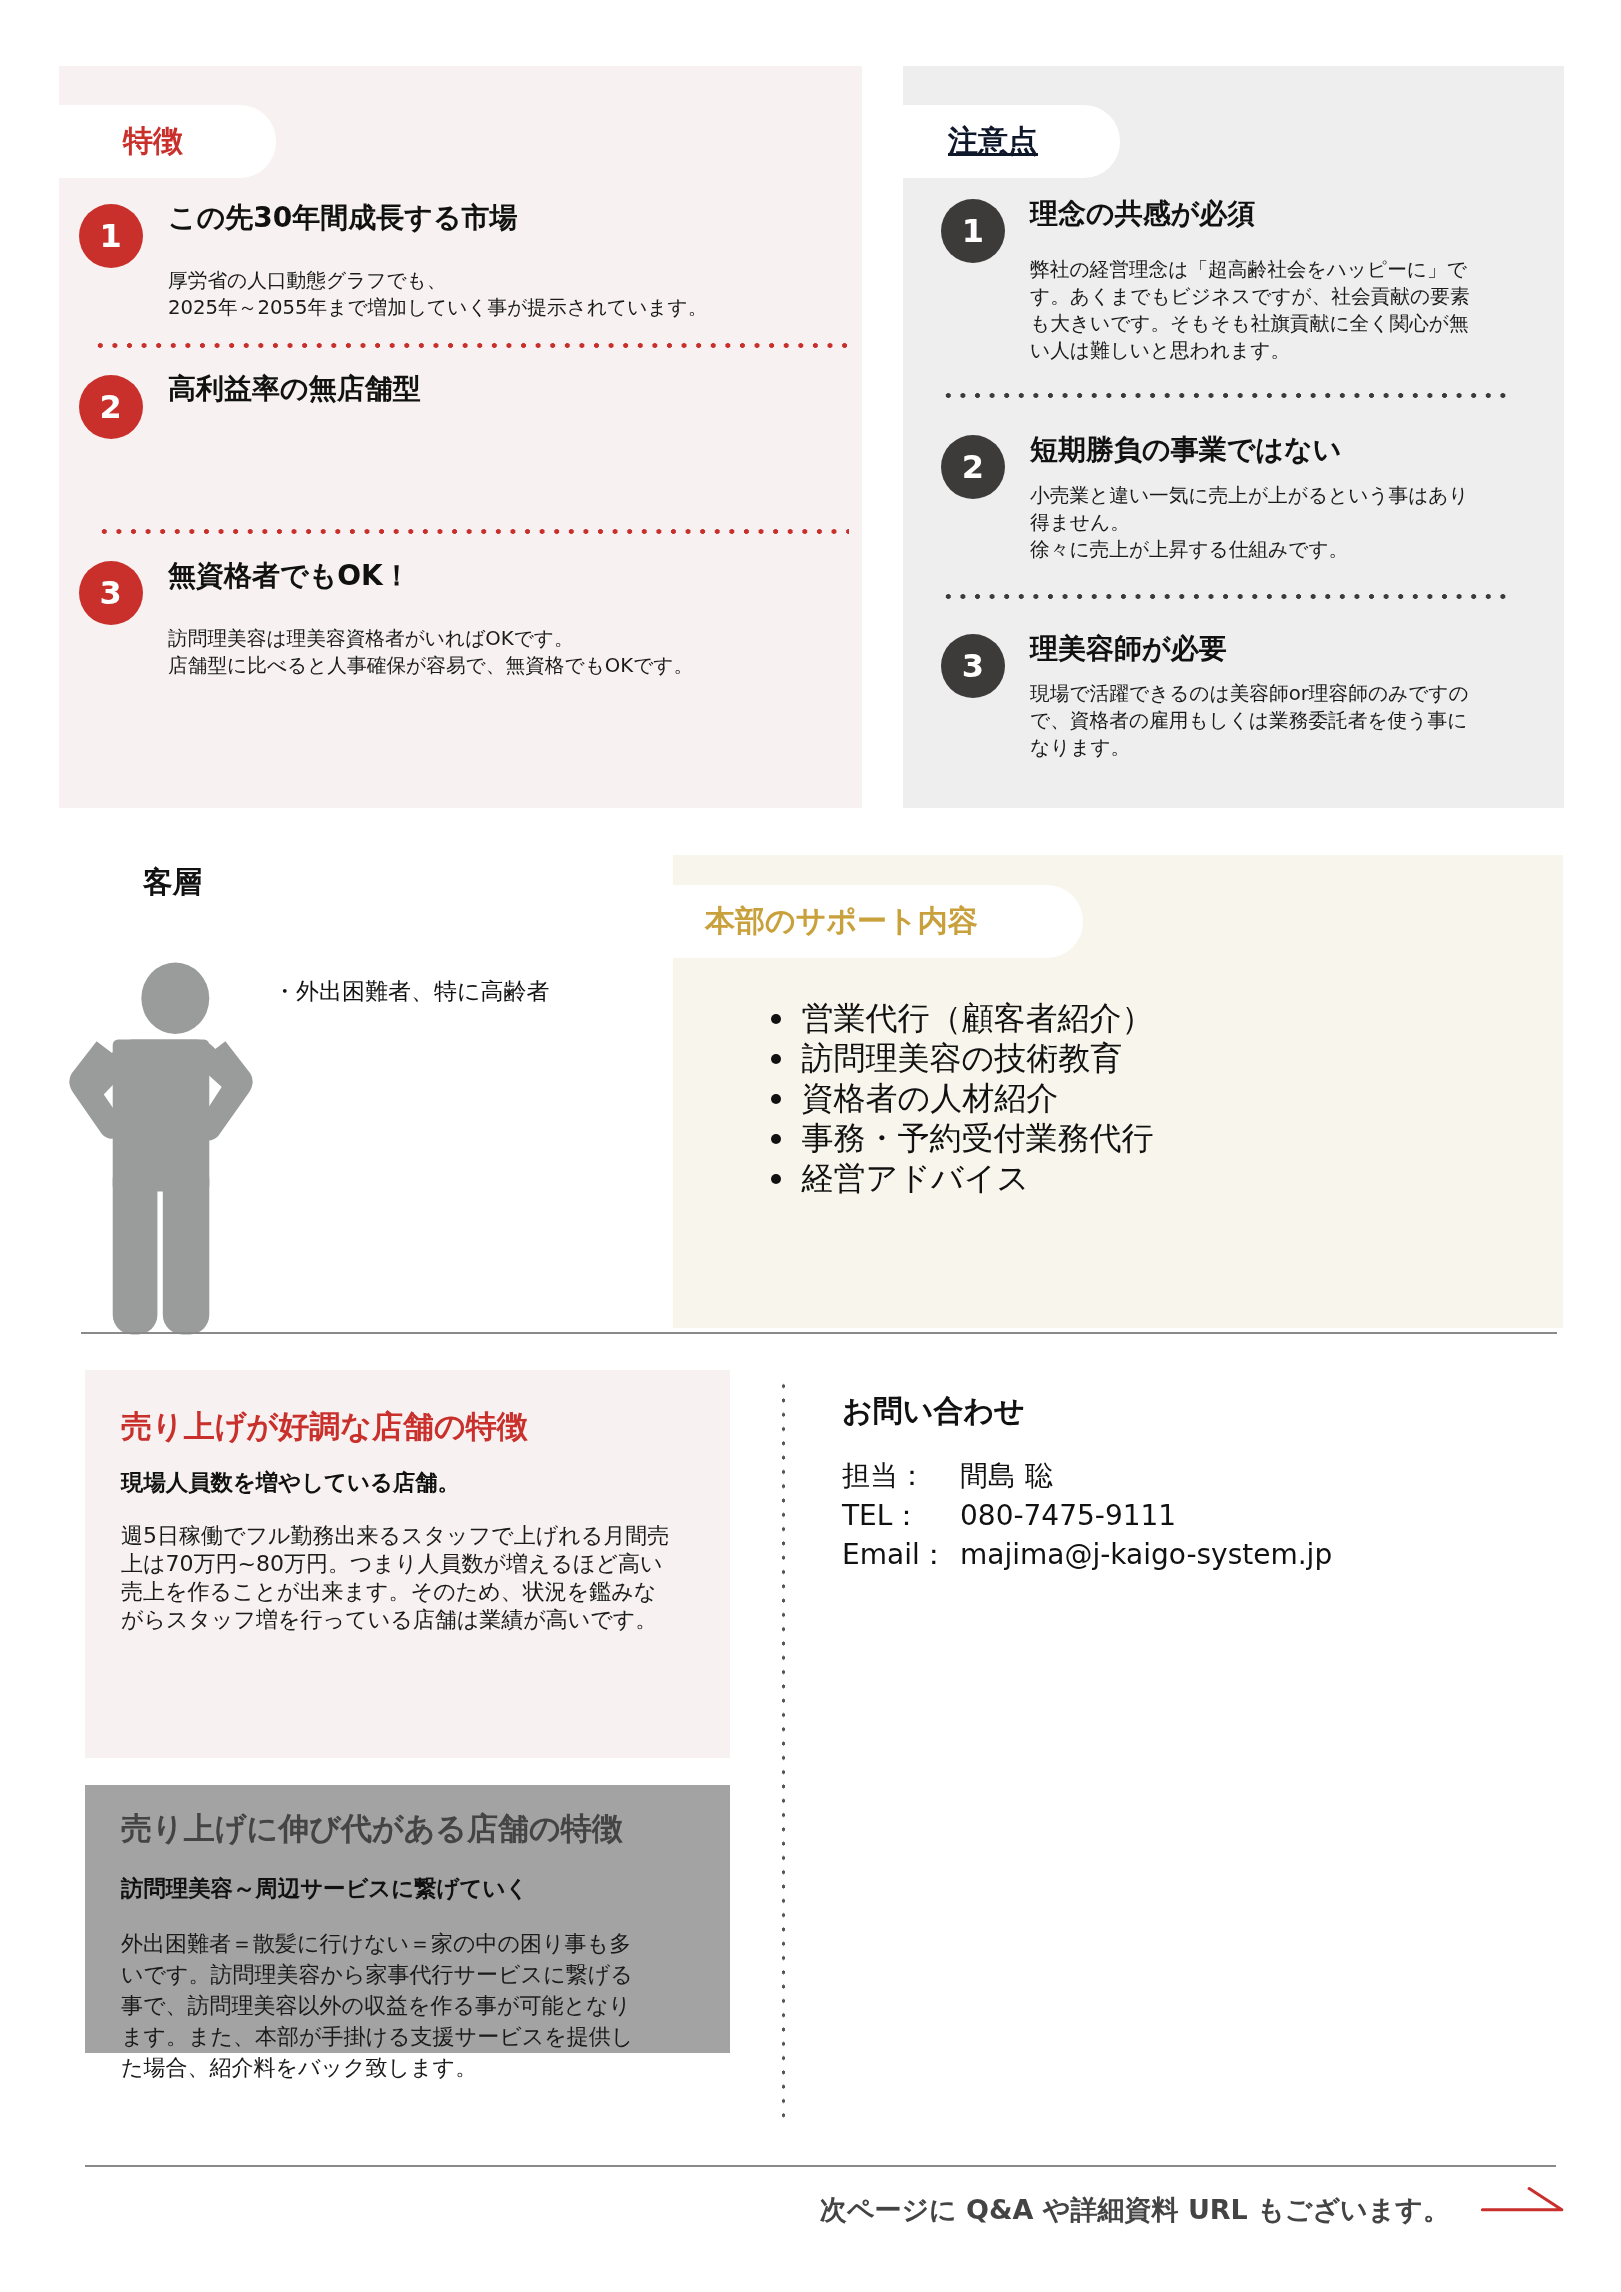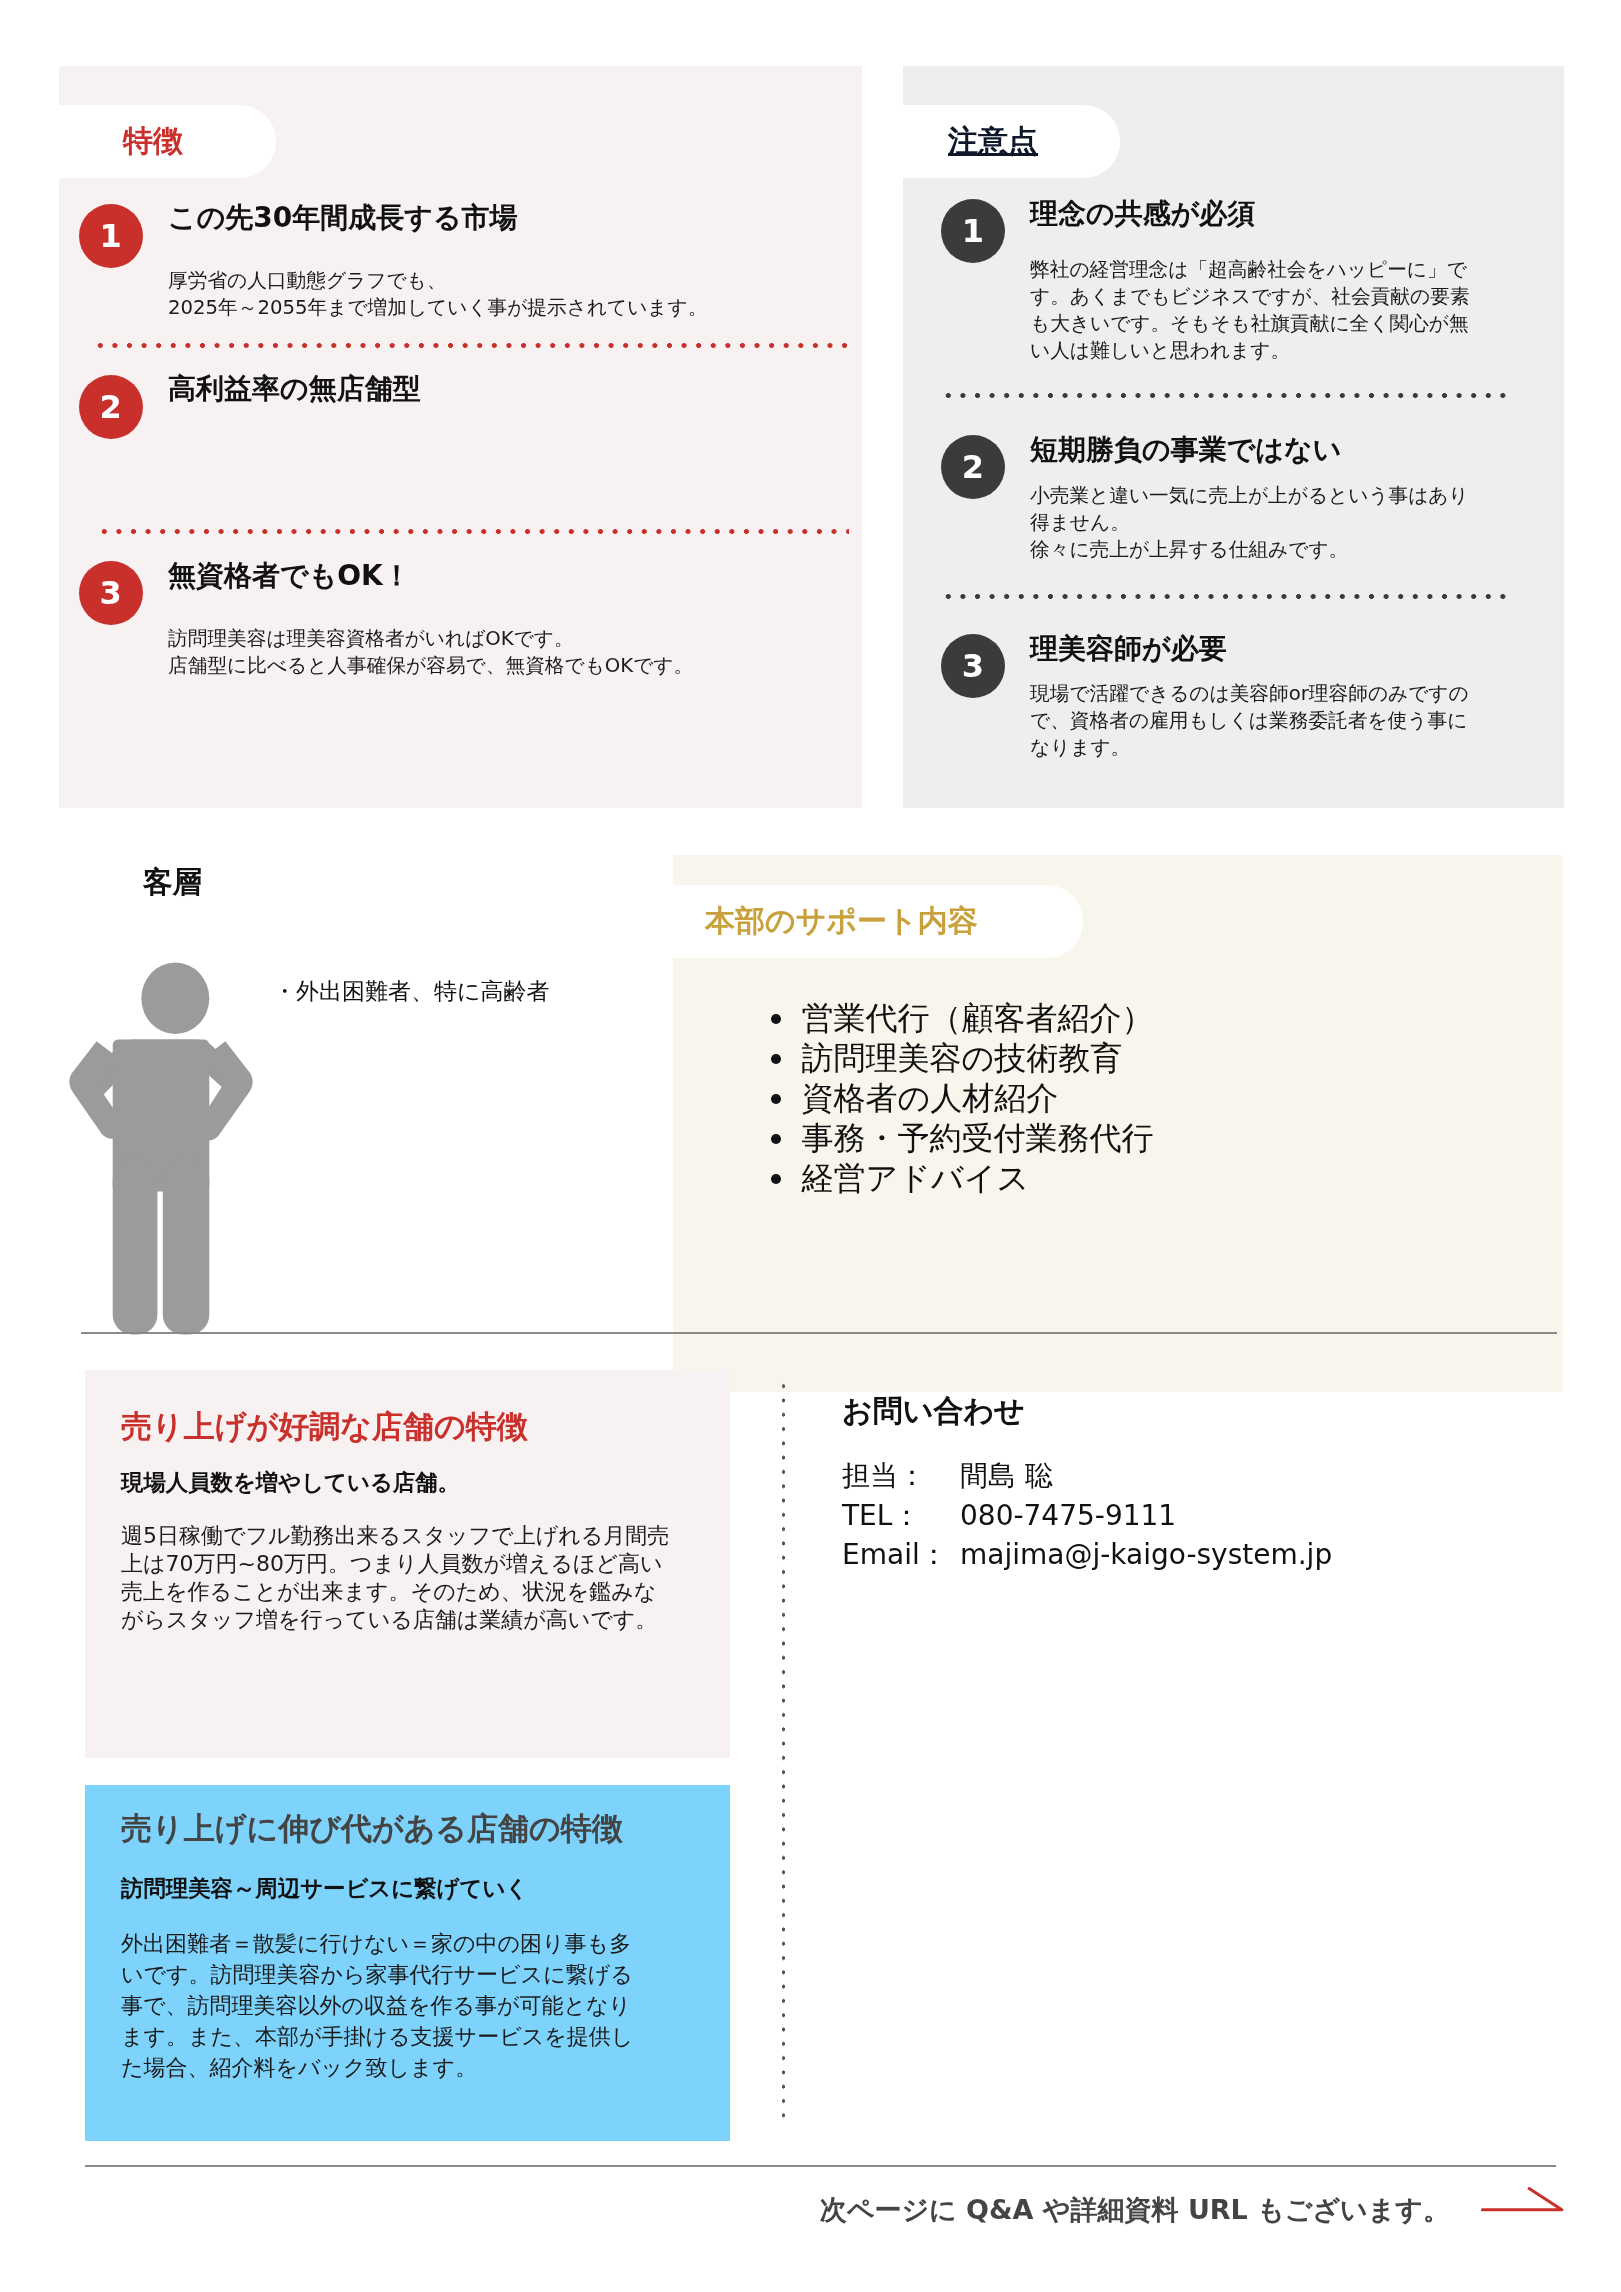--- a/index.html
+++ b/index.html
@@ -30,32 +30,32 @@
           background-image: radial-gradient(circle, var(--dc) 2.3px, transparent 2.7px);
           background-size:14.6px 5.4px; background-repeat:repeat-x; }
   .dots-red { --dc:#c9302c; }
   .dots-dark { --dc:#3d3a3a; }
 
   
   .customer-title { left:143px; top:862px; font-weight:bold; font-size:29.6px; color:#111; }
   .customer-item { left:273px; top:976px; font-size:23px; color:#111; white-space:nowrap; }
 
   
-  .panel-support { left:673px; top:855px; width:890px; height:537px; background:#f8f5ec; }
+  .panel-support { left:673px; top:855px; width:890px; height:473px; background:#f8f5ec; }
   .tab-support { width:410px; padding-left:32px; color:#c9a13c; top:29.6px; }
   .support-list { position:absolute; left:36px; top:143px; margin:0; padding:0 0 0 45px;
                   font-size:32px; line-height:40px; color:#111; }
   .support-list li { padding-left:3.6px;margin-left:44px; }
 
   .rule { position:absolute; height:1.8px; background:#8a8a8a; }
 
   
   .box { position:absolute; left:85px; width:645px; box-sizing:border-box; padding:0 28px; }
   .box-good { top:1370px; height:388px; background:#f7f2f1; }
-  .box-growth { top:1785px; height:356px; background:#7dd3fc; }
+  .box-growth { top:1785px; height:268px; background:#a3a3a3; }
   .box-title { position:absolute; left:36px; font-weight:bold; font-size:31px; white-space:nowrap; }
   .box-sub { position:absolute; left:36px; font-weight:bold; font-size:22.4px; color:#111; white-space:nowrap; }
   .box-body { position:absolute; left:36px; width:582px; font-size:22px; line-height:28px; color:#1a1a1a; }
   .box-growth .box-body { line-height:31px; }
 
   .vdots { position:absolute; left:781px; top:1379px; width:5.4px; height:748px;
            background-image: radial-gradient(circle, #555 1.8px, transparent 2.1px);
            background-size:5.4px 14.3px; background-repeat:repeat-y; }
 
   .contact-title { left:842px; top:1391px; font-weight:bold; font-size:30px; color:#111; }

